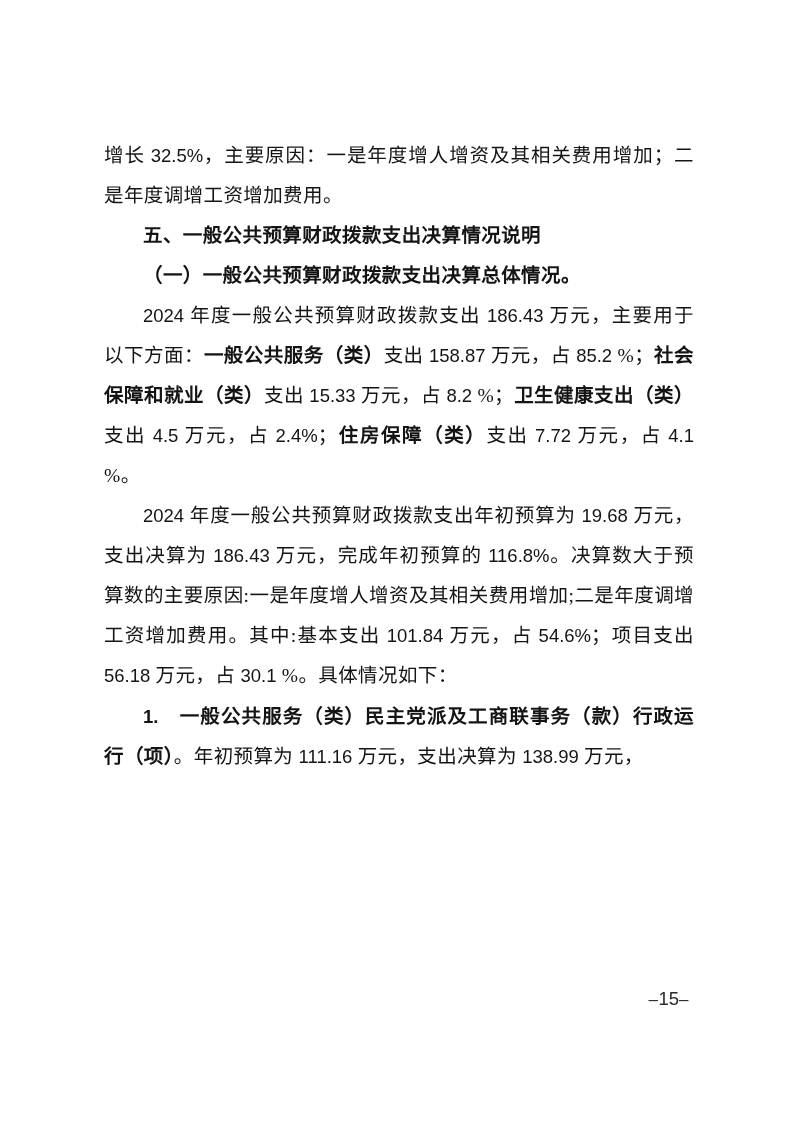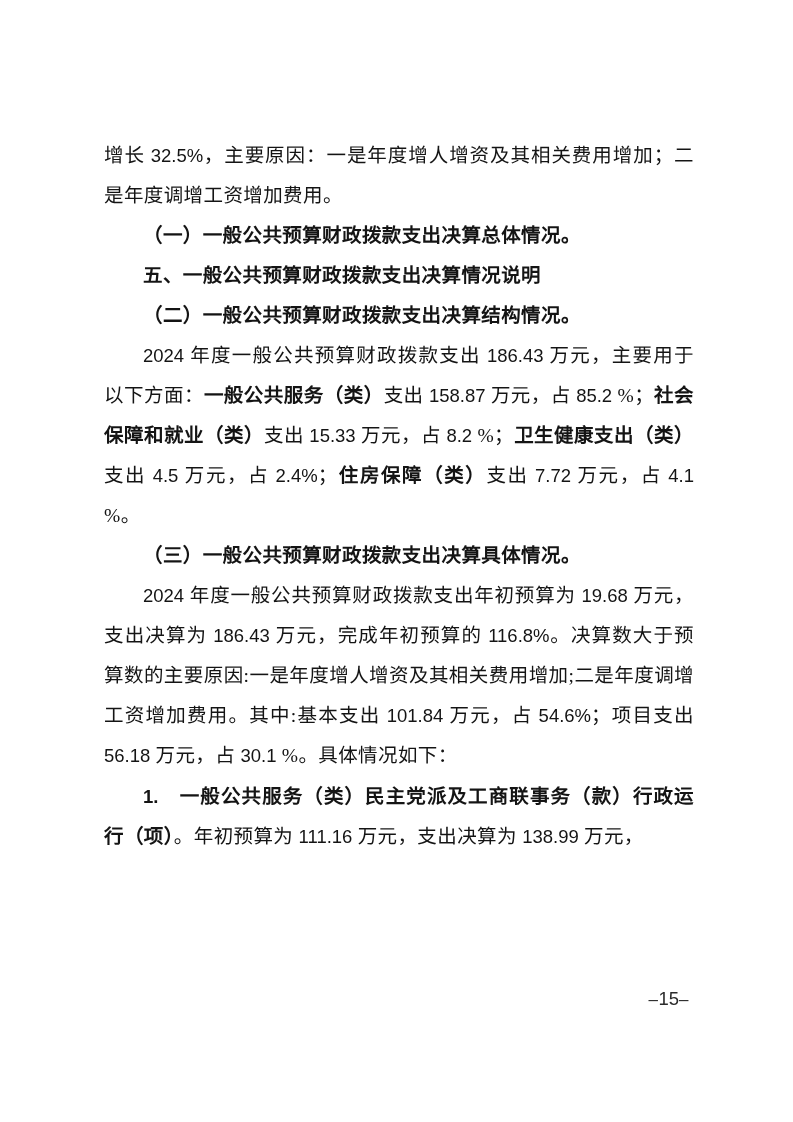--- a/index.html
+++ b/index.html
@@ -72,30 +72,28 @@
   }
 </style>
 </head>
 <body>
 
 <div class="page">
   <div class="content">
 
     <p class="plain">增长 <span class="num">32.5%</span>，主要原因：一是年度增人增资及其相关费用增加；二是年度调增工资增加费用。</p>
 
+    <p class="heading">五、一般公共预算财政拨款支出决算情况说明</p>
+
     <p class="heading">（一）一般公共预算财政拨款支出决算总体情况。</p>
 
-    <p class="heading">五、一般公共预算财政拨款支出决算情况说明</p>
 
-
-    <p class="heading">（二）一般公共预算财政拨款支出决算结构情况。</p>
 
     <p class="indent"><span class="num">2024</span> 年度一般公共预算财政拨款支出 <span class="num">186.43</span> 万元，主要用于以下方面：<span class="bold">一般公共服务（类）</span>支出 <span class="num">158.87</span> 万元，占 <span class="num">85.2</span> %；<span class="bold">社会保障和就业（类）</span>支出 <span class="num">15.33</span> 万元，占 <span class="num">8.2</span> %；<span class="bold">卫生健康支出（类）</span>支出 <span class="num">4.5</span> 万元，占 <span class="num">2.4%</span>；<span class="bold">住房保障（类）</span>支出 <span class="num">7.72</span> 万元，占 <span class="num">4.1</span> %。</p>
 
-    <p class="heading">（三）一般公共预算财政拨款支出决算具体情况。</p>
 
     <p class="indent"><span class="num">2024</span> 年度一般公共预算财政拨款支出年初预算为 <span class="num">19.68</span> 万元，支出决算为 <span class="num">186.43</span> 万元，完成年初预算的 <span class="num">116.8%</span>。决算数大于预算数的主要原因:一是年度增人增资及其相关费用增加;二是年度调增工资增加费用。其中:基本支出 <span class="num">101.84</span> 万元，占 <span class="num">54.6%</span>；项目支出 <span class="num">56.18</span> 万元，占 <span class="num">30.1</span> %。具体情况如下：</p>
 
     <p class="item-num"><span class="bold lead"><span class="num">1.</span></span><span class="bold">　一般公共服务（类）民主党派及工商联事务（款）行政运行（项）</span>。年初预算为 <span class="num">111.16</span> 万元，支出决算为 <span class="num">138.99</span> 万元，</p>
 
   </div>
 
   <div class="pagenum">–<span class="num">15</span>–</div>
 </div>
 

